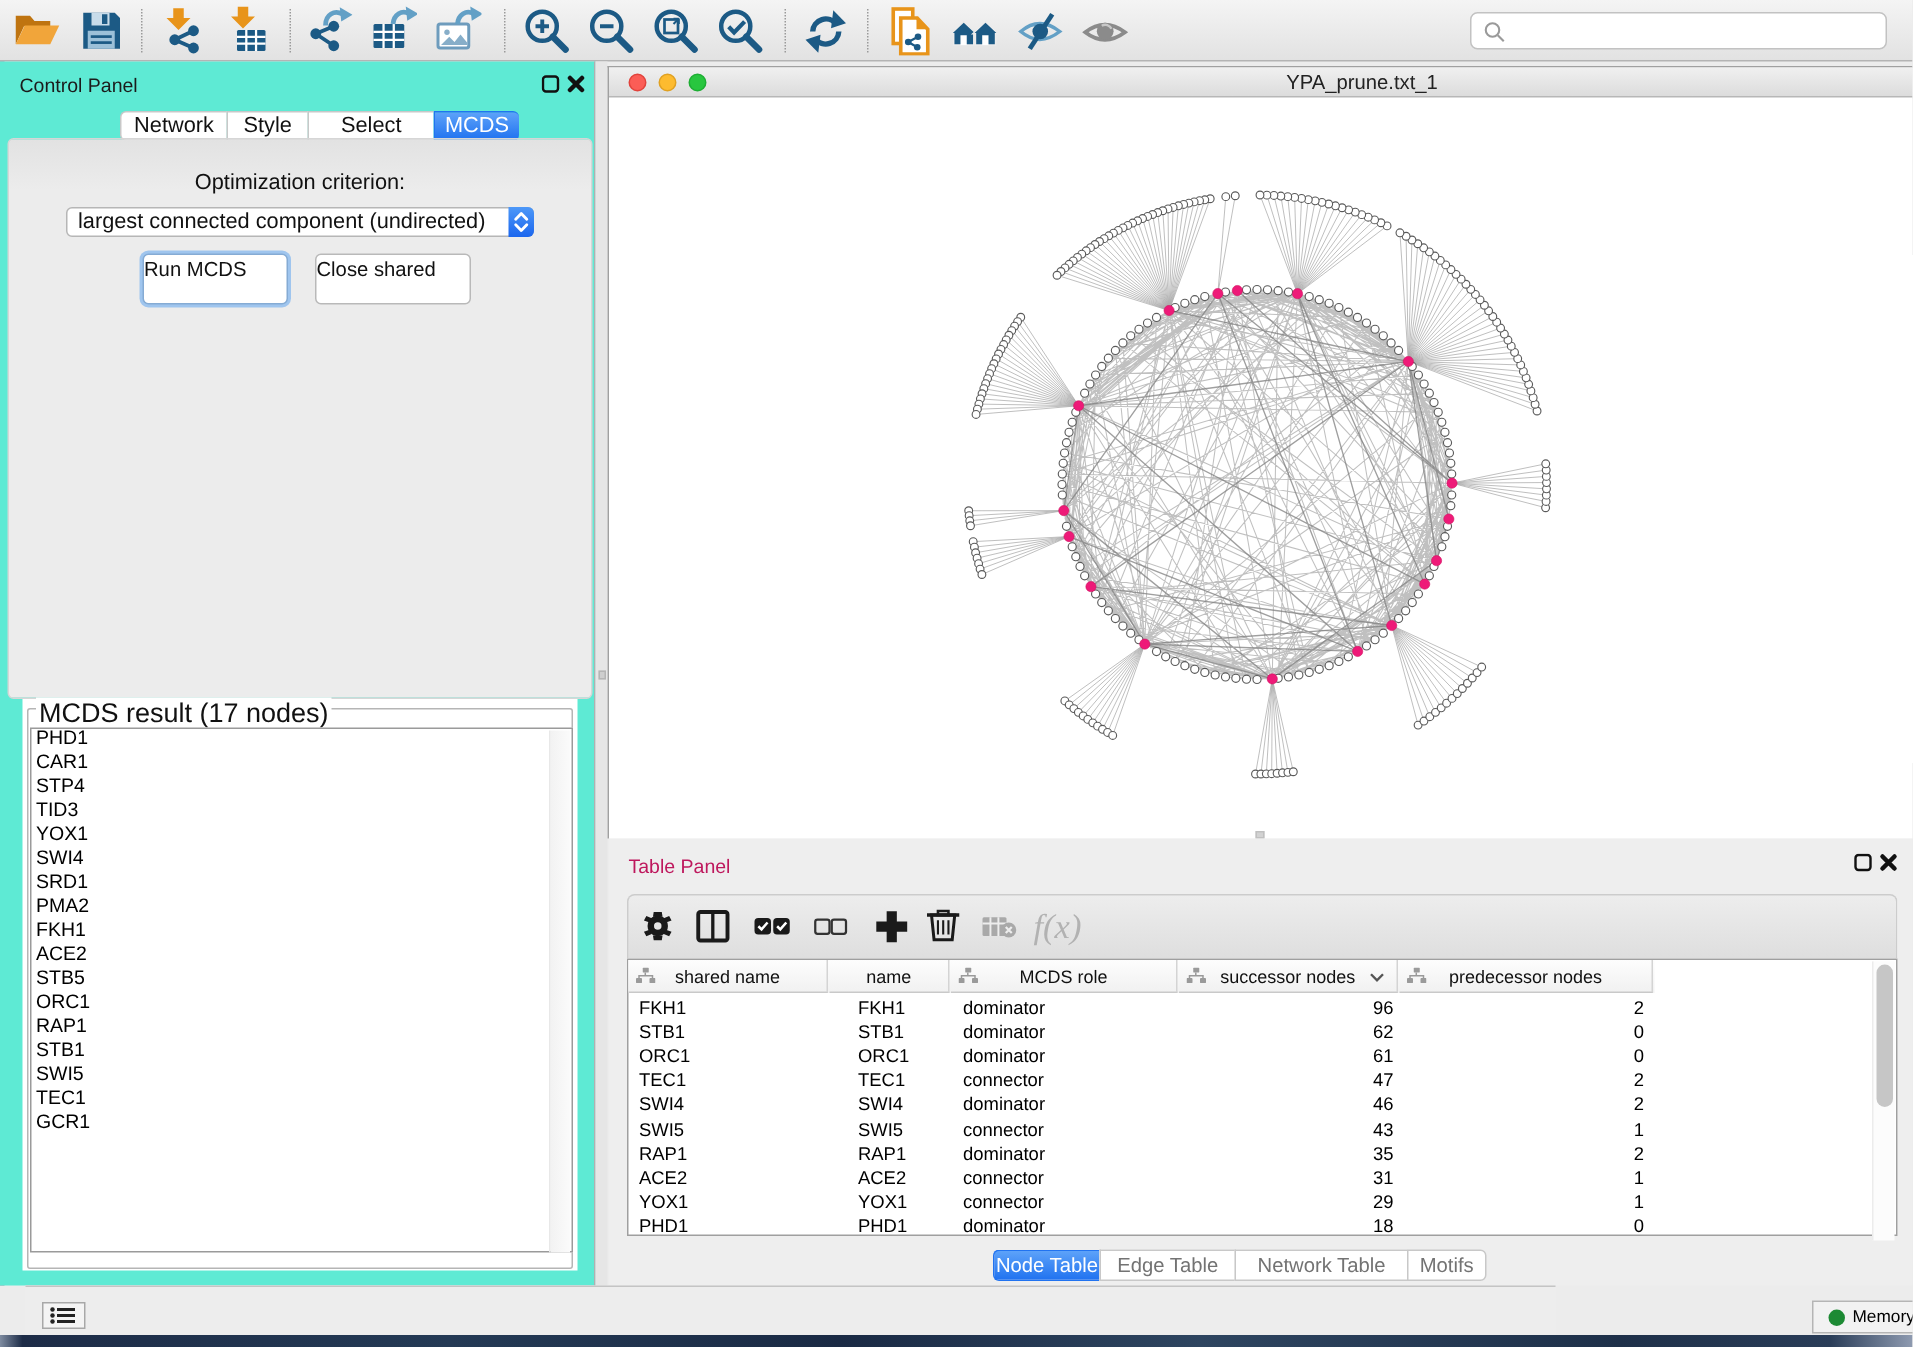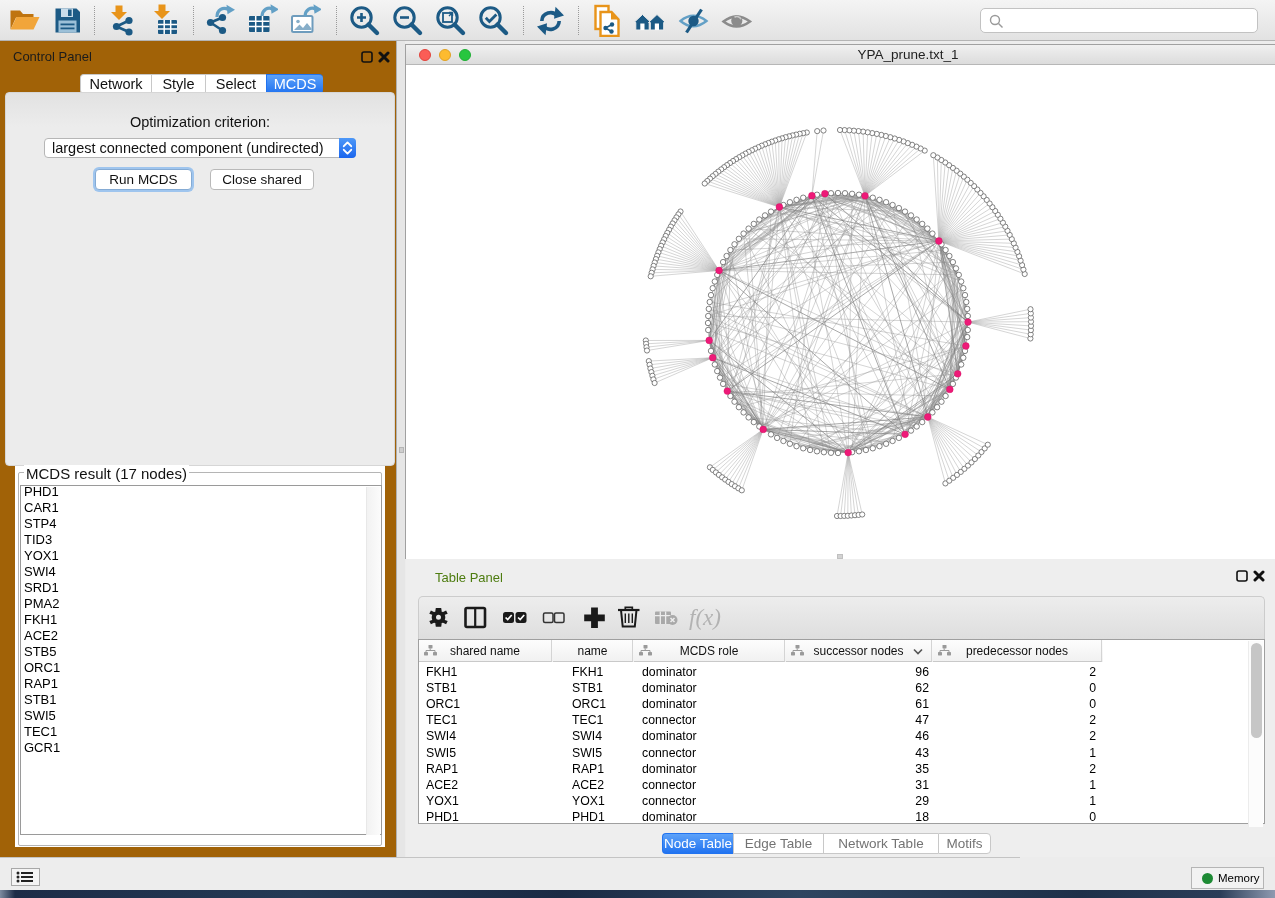--- a/index.html
+++ b/index.html
@@ -3,69 +3,69 @@
 *{margin:0;padding:0;box-sizing:border-box}
 body{width:1275px;height:898px;font-family:"Liberation Sans",sans-serif;position:relative;overflow:hidden;background:#ececec}
 .abs{position:absolute}
 
 #toolbar{left:0;top:0;width:1275px;height:41px;background:linear-gradient(#f4f4f4,#e2e2e2);border-bottom:1px solid #b4b4b4}
 .tsep{position:absolute;top:6px;height:29px;width:0;border-left:1px dotted #9a9a9a}
 .ticon{position:absolute;top:4px;width:33px;height:33px}
 #searchbox{position:absolute;left:980px;top:8px;width:278px;height:25px;background:#fff;border:1px solid #c2c2c2;border-radius:5px}
 #searchbox svg{position:absolute;left:8px;top:5px}
 
-#cpanel{left:0;top:41px;width:397px;height:816px;background:#a16207;border-right:1px solid #b0b0b0}
+#cpanel{left:0;top:41px;width:397px;height:816px;background:#5eead4;border-right:1px solid #b0b0b0}
 #cpanel .title{position:absolute;left:13px;top:8px;font-size:13px;color:#1b1b1b}
 .winbtns{position:absolute;top:9px;width:32px;height:12px}
 #tabs{position:absolute;left:80px;top:33px;height:20px;font-size:14.5px}
 .tab{float:left;height:20px;line-height:19px;background:#fff;border:1px solid #c8c8c8;border-right:none;color:#111;text-align:center}
 .tab.first{border-radius:4px 0 0 4px}
 .tab.sel{background:linear-gradient(#5da2f9,#2173f0);color:#fff;border-color:#2173f0;border-radius:0 4px 4px 0}
 #cpinner{position:absolute;left:5px;top:51px;width:390px;height:374px;background:linear-gradient(#e2e2e2,#ececec 34px);border:1px solid #d6d6d6;border-radius:4px}
 #optlabel{position:absolute;left:0;top:21px;width:388px;text-align:center;font-size:14.5px;color:#111}
 #dropdown{position:absolute;left:38px;top:45px;width:312px;height:20px;background:#fff;border:1px solid #b6b6b6;border-radius:4px;font-size:14.5px;line-height:19px;color:#111;padding-left:7px}
 #dropdown .stepper{position:absolute;right:-1px;top:-1px;width:17px;height:20px;background:linear-gradient(#4d98f8,#1b66ee);border-radius:0 4px 4px 0}
-.btn{position:absolute;height:21px;background:#fff;border:1px solid #b9b9b9;border-radius:4px;font-size:13.5px;text-align:center;line-height:19px;color:#111}
+.btn{position:absolute;height:34px;background:#fff;border:1px solid #b9b9b9;border-radius:4px;font-size:13.5px;line-height:19px;color:#111}
 #runbtn{left:89px;top:76px;width:97px;box-shadow:0 0 0 2px #9fc5ee;border-color:#85abd4}
 #closebtn{left:204px;top:76px;width:104px}
 #mcdsbox{position:absolute;left:15px;top:425px;width:370px;height:381px;background:#fff}
 #mcdsbox .bd{position:absolute;left:3px;top:6px;width:364px;height:374px;border:1px solid #b5b5b5;border-radius:2px}
-#mcdsbox .legend{position:absolute;left:9px;top:-1px;background:#fff;padding:0 2px;font-size:15px;color:#111}
+#mcdsbox .legend{position:absolute;left:9px;top:-1px;background:#fff;padding:0 2px;font-size:18px;color:#111}
 #mcdslist{position:absolute;left:5px;top:19px;width:362px;height:350px;background:#fff;border:1px solid #9a9a9a;font-size:13px;color:#000;line-height:16px;padding:0 0 0 3px}
 #mcdssb{position:absolute;right:1px;top:1px;width:14px;height:348px;background:linear-gradient(90deg,#f2f2f2,#fbfbfb);border-left:1px solid #e8e8e8}
 
 #vsplit{left:397px;top:41px;width:8px;height:816px;background:#e6e6e6}
 #vsplit .h{position:absolute;left:2px;top:406px;width:5px;height:6px;background:#cecece;border:1px solid #b5b5b5}
 
 #netwin{left:405px;top:44px;width:870px;height:515px;background:#fff;border:1px solid #a0a0a0;border-right:none;border-bottom:none}
 #nettitle{position:absolute;left:0;top:0;width:869px;height:20px;background:linear-gradient(#f0f0f0,#dcdcdc);border-bottom:1px solid #b7b7b7}
 #nettitle .t{position:absolute;left:68px;width:868px;text-align:center;top:2px;font-size:13.5px;color:#222}
 .tl{position:absolute;top:4px;width:12px;height:12px;border-radius:50%}
 #netcanvas{position:absolute;left:0;top:21px;width:869px;height:493px;background:#fff}
 
 #tpanel{left:406px;top:559px;width:869px;height:298px;background:#eee}
-#tpanel .title{position:absolute;left:29px;top:11px;font-size:13px;color:#4d7c0f}
+#tpanel .title{position:absolute;left:13px;top:11px;font-size:13px;color:#be185d}
 #ttoolbar{position:absolute;left:12px;top:37px;width:847px;height:43px;background:linear-gradient(#ededed,#dedede);border:1px solid #ccc;border-radius:5px 5px 0 0;border-bottom:none}
 #tblwrap{position:absolute;left:12px;top:80px;width:847px;height:185px;background:#fff;border:1px solid #9f9f9f}
 #thead{position:absolute;left:0;top:0;width:684px;height:22px;background:linear-gradient(#fdfdfd,#f1f1f1);font-size:12px;color:#111}
 .hcol{position:absolute;top:0;height:22px;border-right:1px solid #d4d4d4;border-bottom:1px solid #c9c9c9;background:linear-gradient(#fdfdfd,#f1f1f1)}
 .hlbl{position:absolute;top:4px;width:100%;text-align:center}
 .hicon{position:absolute;top:5px;left:5px}
 #tbody{position:absolute;left:0;top:24px;width:828px;font-size:12.3px;color:#000}
 .trow{position:absolute;height:16.1px;width:828px;line-height:16px}
 .c0{position:absolute;left:7px}.c1{position:absolute;left:153px}.c2{position:absolute;left:223px}
 .c3{position:absolute;right:318px;text-align:right}.c4{position:absolute;right:151px;text-align:right}
 #tsb{position:absolute;right:1px;top:1px;width:15px;height:186px;background:#fcfcfc;border-left:1px solid #ececec}
 #tsb .thumb{position:absolute;left:2px;top:2px;width:11px;height:95px;background:#c6c6c6;border-radius:6px}
 #ttabs{position:absolute;left:256px;top:274px;height:21px;font-size:13.5px}
 .ttab{float:left;height:21px;line-height:20px;background:#fff;border:1px solid #c8c8c8;border-right:none;color:#737373;text-align:center}
 .ttab.sel{background:linear-gradient(#5da2f9,#2173f0);color:#fff;border-color:#2173f0;border-radius:4px 0 0 4px}
 .ttab.last{border-right:1px solid #c8c8c8;border-radius:0 4px 4px 0}
 
-#statusbar{left:0;top:857px;width:1020px;height:33px;background:#ededed;border-top:1px solid #c4c4c4}
+#statusbar{left:17px;top:857px;width:1020px;height:33px;background:#ededed;border-top:1px solid #c4c4c4}
 #listbtn{position:absolute;left:11px;top:10px;width:29px;height:18px;background:#f4f4f4;border:1px solid #a8a8a8}
 #membtn{position:absolute;left:1191px;top:9px;width:73px;height:22px;background:#f2f2f2;border:1px solid #b5b5b5;font-size:11.5px;line-height:20px}
 #membtn .dot{position:absolute;left:10px;top:5px;width:11px;height:11px;border-radius:50%;background:#1d8a34}
 #membtn .txt{position:absolute;left:26px}
 #wallpaper{left:0;top:890px;width:1275px;height:8px;background:linear-gradient(90deg,#7e8ba0 0,#1d2c47 15px,#243a55 300px,#1a2a44 560px,#2e4560 800px,#1e3049 1080px,#2a3d58 1220px,#8e9ab0 1275px)}
 </style></head><body>
 
 <div class="abs" id="toolbar">
     <span class="tsep" style="left:94px"></span>
     <span class="tsep" style="left:193px"></span>
@@ -184,21 +184,21 @@
 <div class="abs" style="left:0;top:41px;width:3px;height:816px;background:#988ba2"></div>
 <div class="abs" id="cpanel">
   <div class="title">Control Panel</div>
   <div class="winbtns" style="left:361px"><svg width="32" height="13" viewBox="0 0 32 13">
         <rect x="1" y="1" width="10" height="10" rx="2" fill="none" stroke="#111" stroke-width="1.6"></rect>
         <path d="M19 2l8 8M27 2l-8 8" stroke="#111" stroke-width="3" stroke-linecap="round"></path>
       </svg></div>
   <div id="tabs">
     <div class="tab first" style="width:71px">Network</div>
     <div class="tab" style="width:54px">Style</div>
-    <div class="tab" style="width:61px">Select</div>
+    <div class="tab" style="width:84px">Select</div>
     <div class="tab sel" style="width:57px">MCDS</div>
   </div>
   <div id="cpinner">
     <div id="optlabel">Optimization criterion:</div>
     <div id="dropdown">largest connected component (undirected)<span class="stepper"><svg width="17" height="20" viewBox="0 0 17 20">
             <path d="M4.8 8.2 L8.5 4.4 12.2 8.2" stroke="#fff" stroke-width="1.9" fill="none" stroke-linecap="round" stroke-linejoin="round"></path>
             <path d="M4.8 11.8 L8.5 15.6 12.2 11.8" stroke="#fff" stroke-width="1.9" fill="none" stroke-linecap="round" stroke-linejoin="round"></path>
           </svg></span></div>
     <div class="btn" id="runbtn">Run MCDS</div>
     <div class="btn" id="closebtn">Close shared</div>

